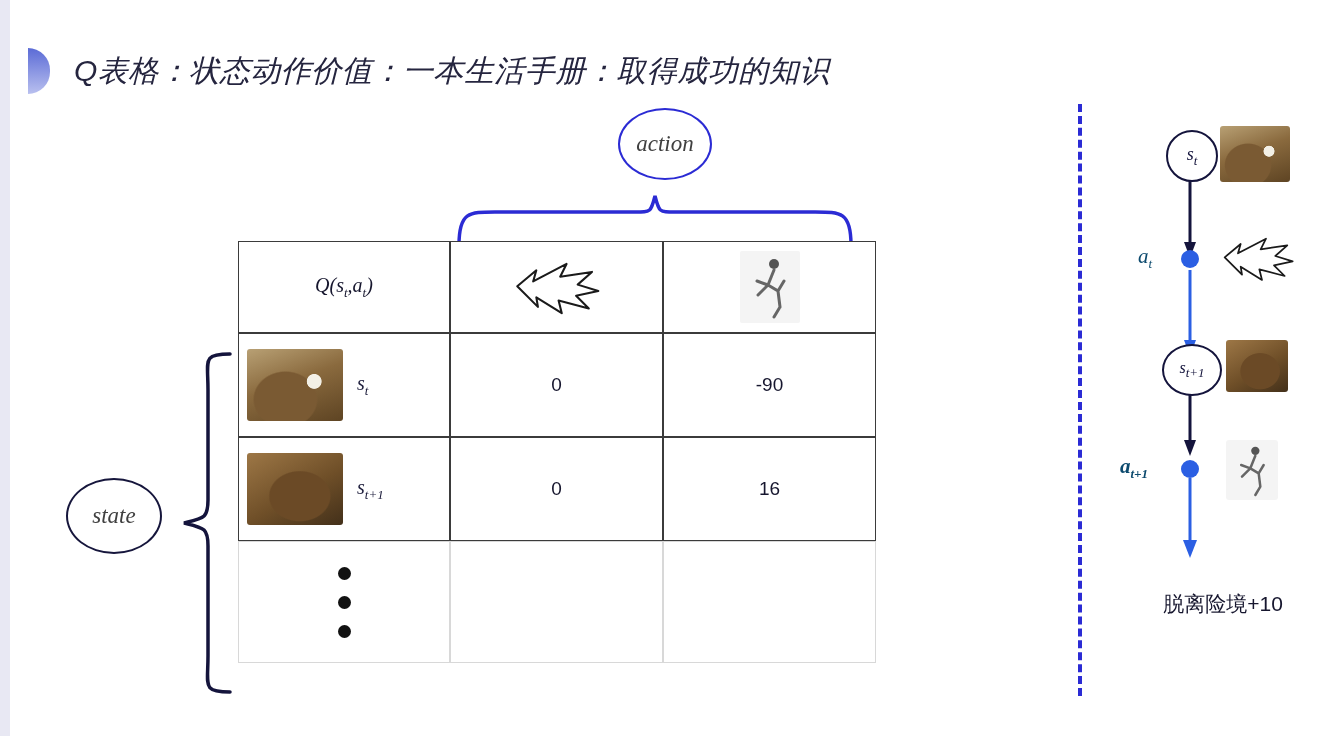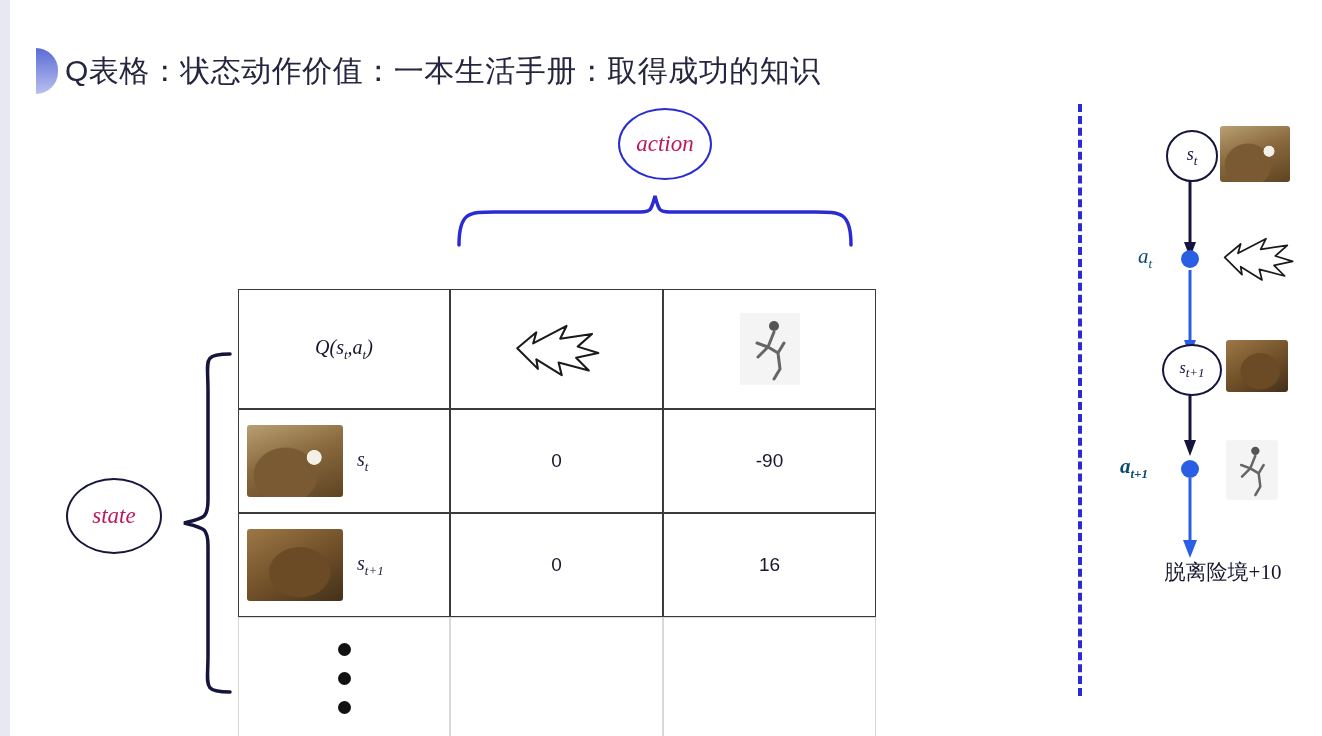--- a/index.html
+++ b/index.html
@@ -14,21 +14,21 @@
   .slide{position:absolute;inset:0;}
 
   
   .left-bar{
     position:absolute;left:0;top:0;width:10px;height:736px;
     background:#e8e8f3;
   }
 
   
   .title-row{
-    position:absolute;left:36px;top:48px;display:flex;align-items:center;gap:7px;
+    position:absolute;left:28px;top:48px;display:flex;align-items:center;gap:24px;font-style:italic;
   }
   .title-bullet{
     width:22px;height:46px;
     background:linear-gradient(180deg,#5b6bd6 0%, #b9c0ef 100%);
     border-radius:0 26px 26px 0;
     display:block;
   }
   .title-text{
     font-size:30px;color:#25253f;letter-spacing:0.5px;white-space:nowrap;
     font-family:"Liberation Sans", sans-serif;
@@ -43,21 +43,21 @@
     box-sizing:border-box;
     border:1px solid #3b3b3b;
     height:104px;
     display:flex;align-items:center;justify-content:center;
     position:relative;
     background:#fff;
   }
   .c1{width:212px;}
   .c2{width:213px;}
   .c3{width:213px;align-items:center;}
-  .qrow.row-h .qcell{height:120px;margin-top:48px;}
+  .qrow.row-h .qcell{height:92px;}
   .qval{font-size:19px;color:#16162e;font-family:"Liberation Sans", sans-serif;}
 
   .qlabel{
     font-family:"Liberation Serif", serif;font-style:italic;font-size:20px;color:#16162e;
   }
   .state-cell{justify-content:flex-start;padding-left:8px;gap:14px;}
   .state-name{font-family:"Liberation Serif", serif;font-style:italic;font-size:20px;}
   .sub{font-size:13px;vertical-align:sub;font-style:italic;}
 
   
@@ -88,21 +88,21 @@
     width:60px;height:72px;border-radius:2px;
   }
   .runner{position:absolute;inset:0;}
   .arrow-icon{width:96px;height:62px;}
 
   
   .brace-svg{position:absolute;left:455px;top:190px;}
   .bubble{
     position:absolute;border:2.5px solid #2b2bd4;border-radius:50%;
     background:#fff;display:flex;align-items:center;justify-content:center;
-    font-family:"Liberation Serif", serif;font-style:italic;color:#be185d;
+    font-family:"Liberation Serif", serif;font-style:italic;color:#404040;
   }
   .bubble-action{left:618px;top:108px;width:90px;height:68px;font-size:23px;}
   .bubble-state{left:66px;top:478px;width:92px;height:72px;font-size:23px;border-color:#16163c;}
 
   .state-brace{position:absolute;left:178px;top:350px;}
 
   
   .divider{
     position:absolute;left:1078px;top:104px;width:0;height:592px;
     border-left:4px dashed #2b2bd4;
@@ -116,22 +116,22 @@
     font-family:"Liberation Serif", serif;font-style:italic;font-size:18px;color:#14143c;
   }
   .node-dot{
     position:absolute;width:18px;height:18px;border-radius:50%;background:#2b5fe3;
   }
   .chain-label{
     position:absolute;font-family:"Liberation Serif", serif;font-style:italic;font-size:21px;color:#0c4a6e;
   }
   .chain-thumb{position:absolute;border-radius:3px;overflow:hidden;}
   .caption{
-    position:absolute;left:1128px;top:558px;width:190px;text-align:center;
-    font-size:21px;color:#16162e;font-family:Liberation Serif, serif;
+    position:absolute;left:1128px;top:590px;width:190px;text-align:center;
+    font-size:21px;color:#16162e;font-family:Liberation Sans, sans-serif;
   }
 </style>
 </head>
 <body>
 
 <div class="slide">
 
   <div class="left-bar"></div>
 
   <div class="title-row">

